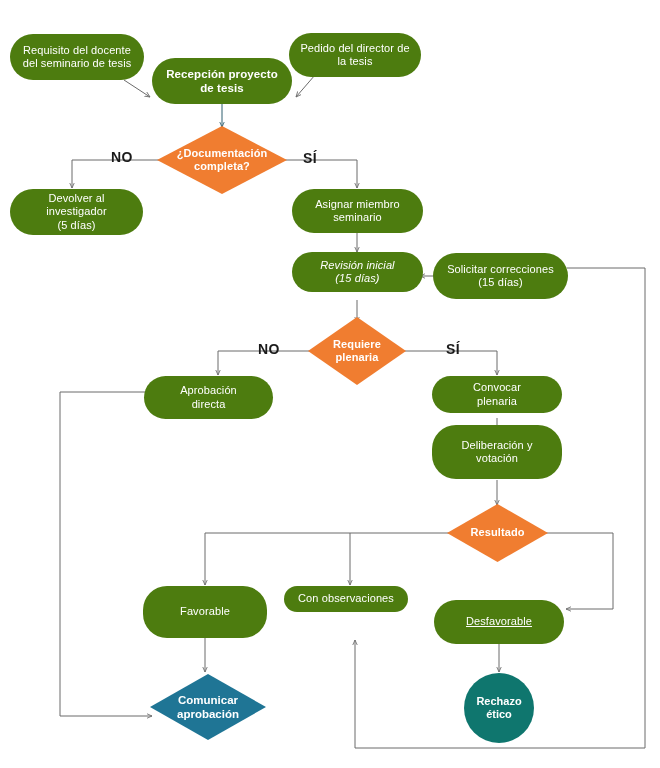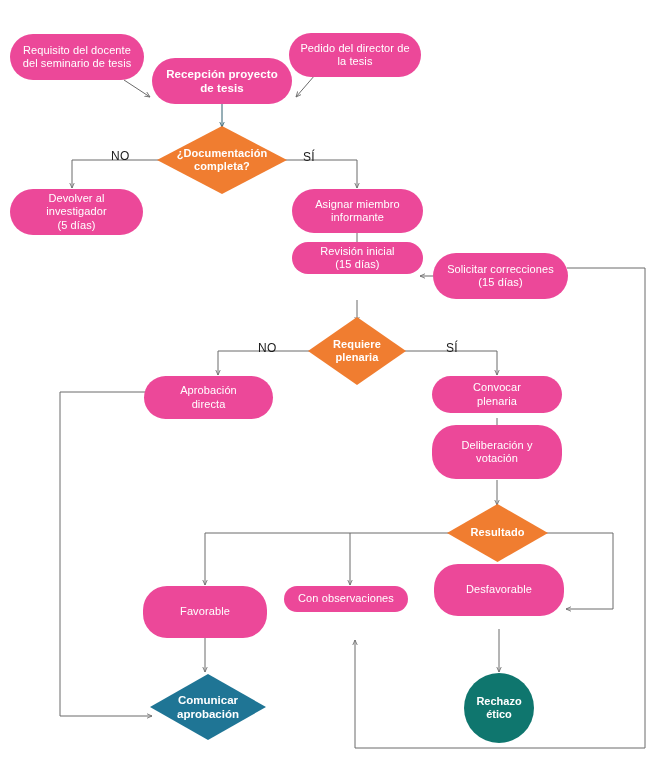--- a/index.html
+++ b/index.html
@@ -27,21 +27,21 @@
     display: flex;
     align-items: center;
     justify-content: center;
     text-align: center;
     color: #ffffff;
     line-height: 1.22;
     white-space: pre-line;
     z-index: 3;
   }
   .node.process {
-    background: #ec4899;
+    background: #4d7c0f;
     border-radius: 24px;
     font-size: 11px;
     font-weight: 400;
     letter-spacing: 0.1px;
   }
   .node.process.bold {
     font-weight: 700;
     font-size: 11.5px;
   }
   .node.diamond-orange {
@@ -58,22 +58,22 @@
     clip-path: polygon(50% 0%, 100% 50%, 50% 100%, 0% 50%);
   }
   .node.circle {
     background: #0f766e;
     border-radius: 50%;
     font-size: 11px;
     font-weight: 700;
   }
   .edge-label {
     position: absolute;
-    font-size: 12px;
-    font-weight: 400;
+    font-size: 14px;
+    font-weight: 700;
     color: #1a1a1a;
     letter-spacing: 0.3px;
     z-index: 4;
   }
 </style>
 </head>
 <body>
 
 <svg id="canvas" viewBox="0 0 660 768" xmlns="http://www.w3.org/2000/svg">
   <defs>
@@ -148,24 +148,24 @@
 </div>
 
 <div class="node process" style="left:10px; top:189px; width:133px; height:46px;">
   <span>Devolver al
 investigador
 (5 días)</span>
 </div>
 
 <div class="node process" style="left:292px; top:189px; width:131px; height:44px;">
   <span>Asignar miembro
-informante</span>
-</div>
-
-<div class="node process" style="left:292px; top:242px; width:131px; height:32px;">
+seminario</span>
+</div>
+
+<div class="node process" style="left:292px; top:252px; width:131px; height:40px;font-style:italic;">
   <span>Revisión inicial
 (15 días)</span>
 </div>
 
 <div class="node process" style="left:433px; top:253px; width:135px; height:46px;">
   <span>Solicitar correcciones
 (15 días)</span>
 </div>
 
 <div class="node diamond-orange" style="left:308px; top:317px; width:98px; height:68px;">
@@ -193,21 +193,21 @@
 </div>
 
 <div class="node process" style="left:143px; top:586px; width:124px; height:52px;">
   <span>Favorable</span>
 </div>
 
 <div class="node process" style="left:284px; top:586px; width:124px; height:26px;">
   <span>Con observaciones</span>
 </div>
 
-<div class="node process" style="left:434px; top:564px; width:130px; height:52px;">
+<div class="node process" style="left:434px; top:600px; width:130px; height:44px;text-decoration:underline;">
   <span>Desfavorable</span>
 </div>
 
 <div class="node diamond-teal" style="left:150px; top:674px; width:116px; height:66px;">
   <span>Comunicar
 aprobación</span>
 </div>
 
 <div class="node circle" style="left:464px; top:673px; width:70px; height:70px;">
   <span>Rechazo

